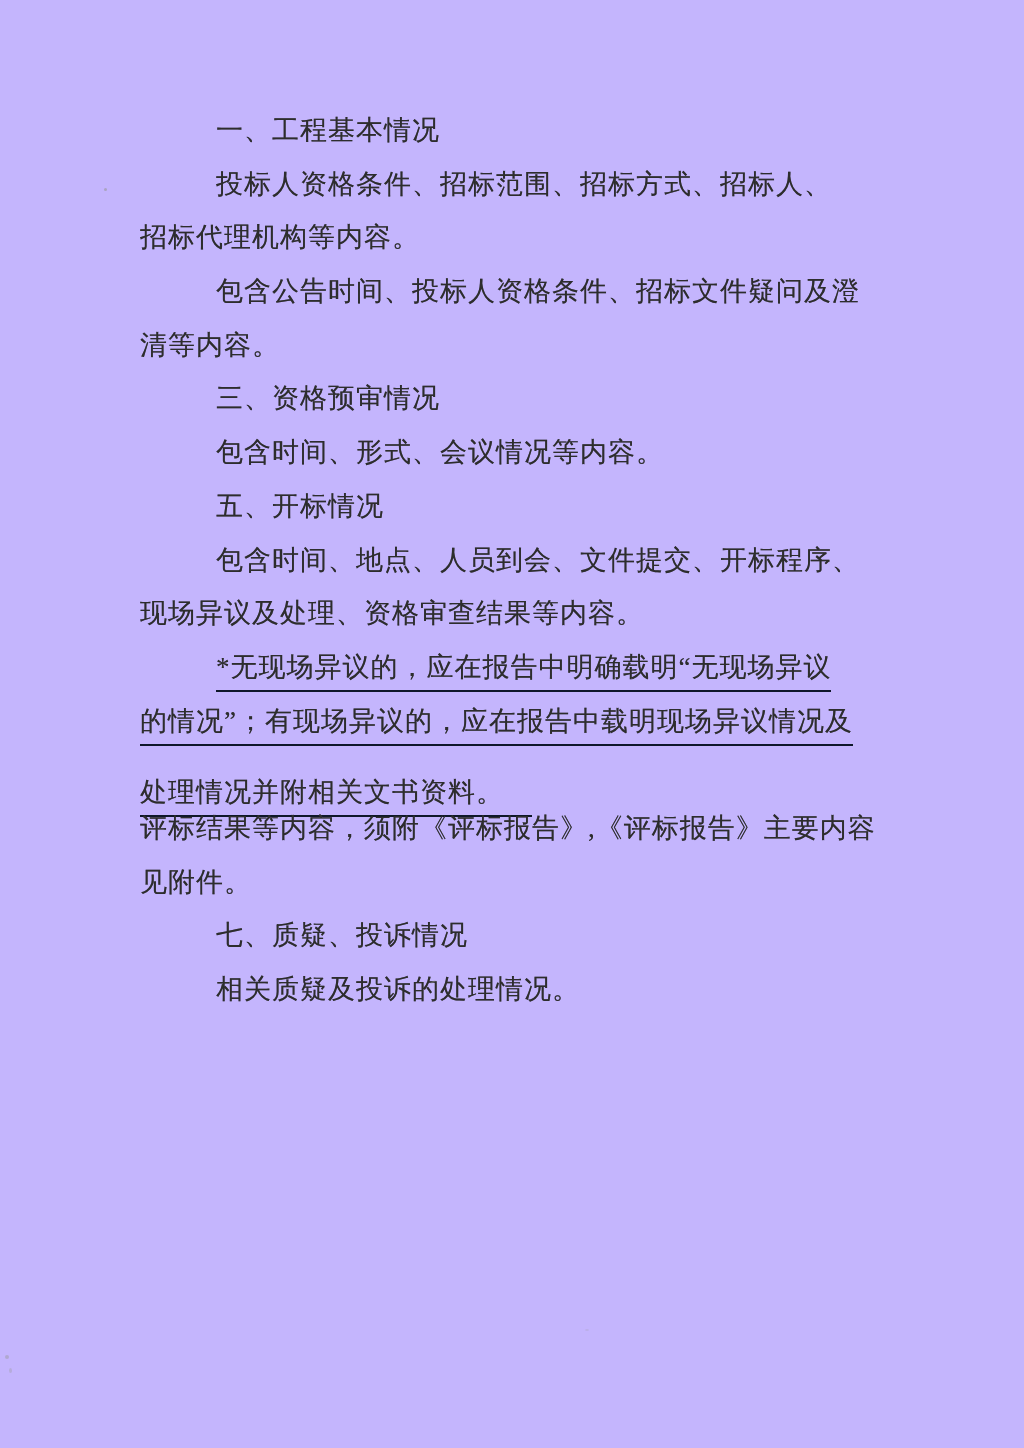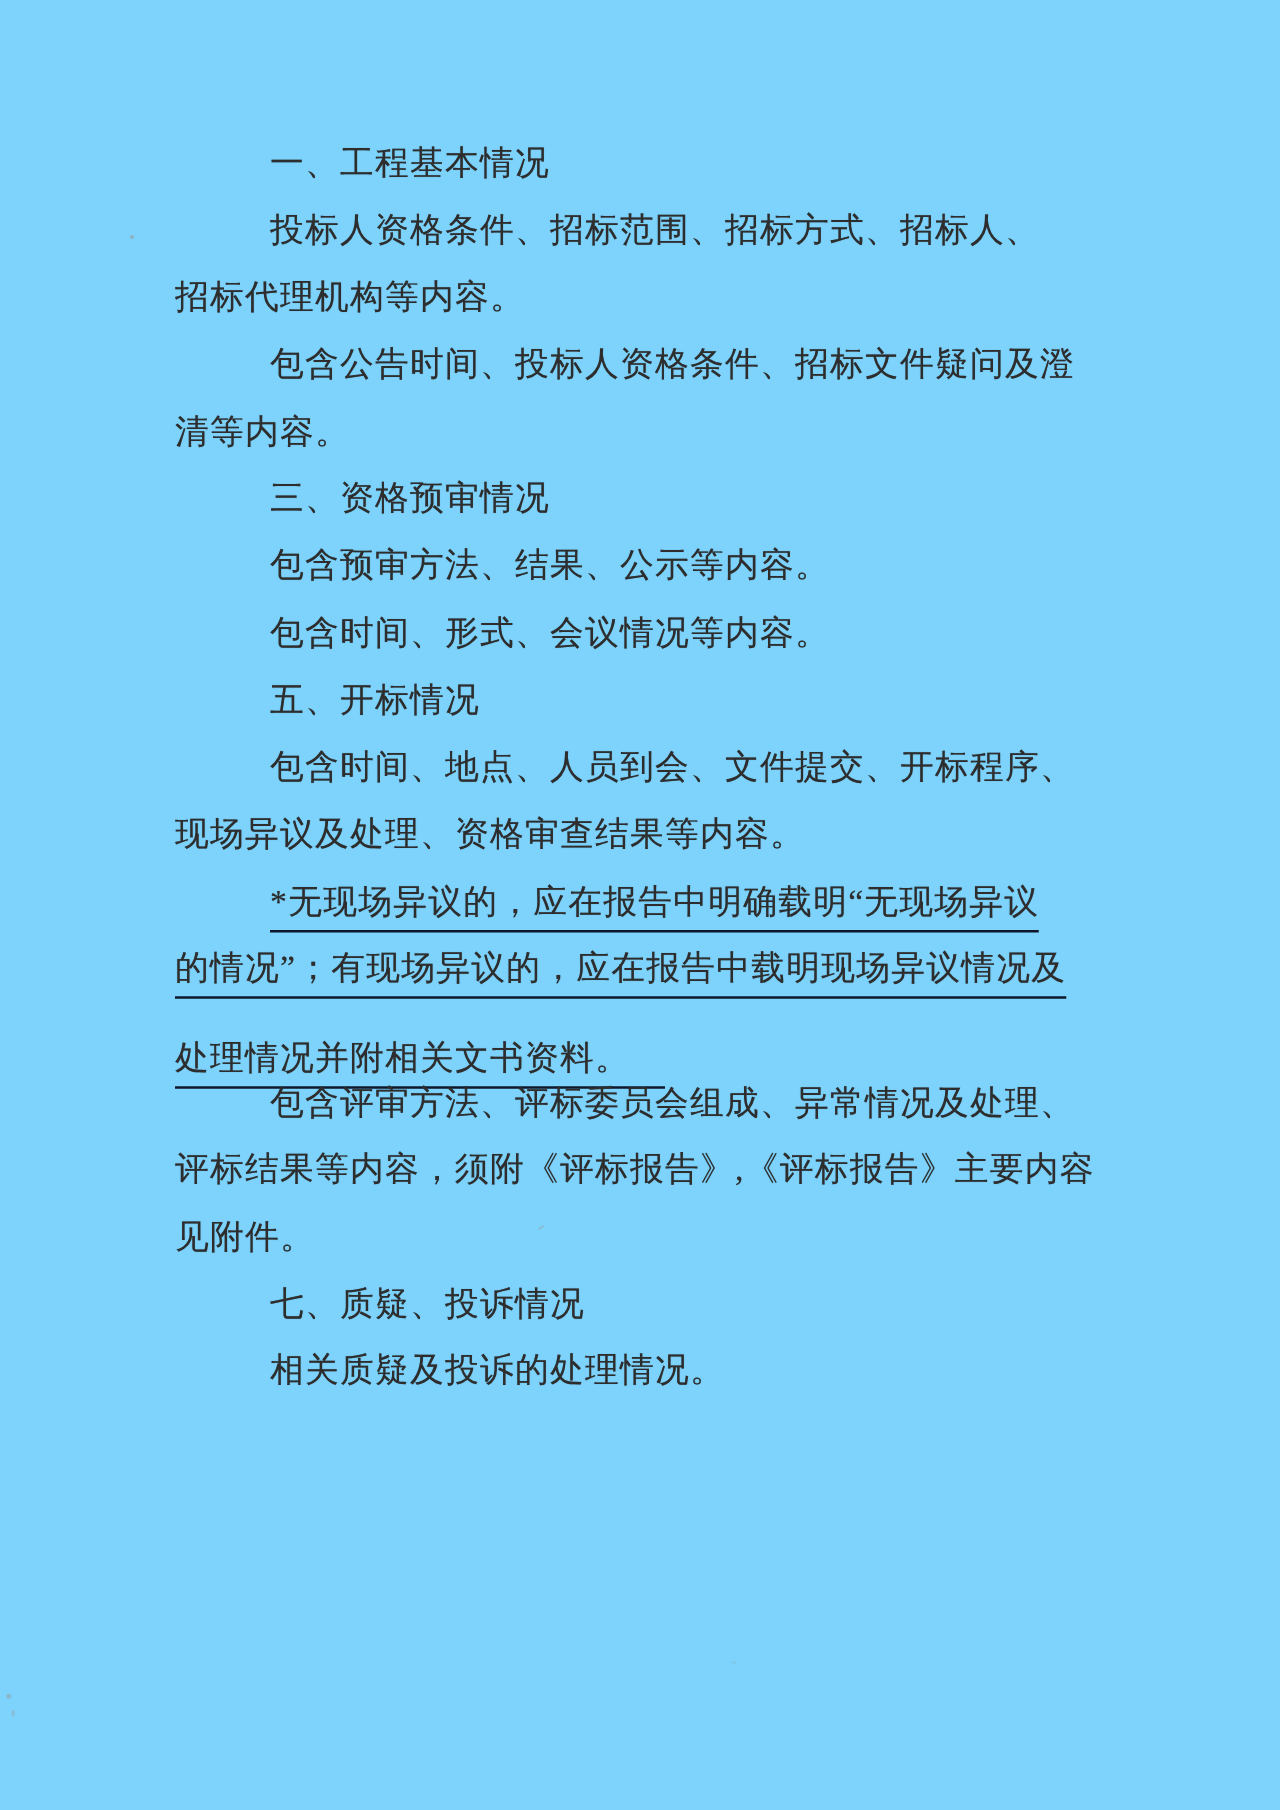--- a/index.html
+++ b/index.html
@@ -4,21 +4,21 @@
 <style>
   html, body {
     margin: 0;
     padding: 0;
     background: #ffffff;
   }
   .page {
     position: relative;
     width: 1024px;
     height: 1448px;
-    background: #7dd3fc;
+    background: #c4b5fd;
     overflow: hidden;
     font-family: "Liberation Serif", "DejaVu Serif", serif;
     color: #2d2d2d;
   }
   .text-block {
     position: absolute;
     top: 104px;
     left: 140px;
     right: 120px;
   }
@@ -60,29 +60,27 @@
 <body>
 
 <div class="page">
   <div class="text-block" id="lines">
       <div class="line indent"><span class="txt">一、工程基本情况</span></div>
       <div class="line indent"><span class="txt">投标人资格条件、招标范围、招标方式、招标人、</span></div>
       <div class="line"><span class="txt">招标代理机构等内容。</span></div>
       <div class="line indent"><span class="txt">包含公告时间、投标人资格条件、招标文件疑问及澄</span></div>
       <div class="line"><span class="txt">清等内容。</span></div>
       <div class="line indent"><span class="txt">三、资格预审情况</span></div>
-      <div class="line indent"><span class="txt">包含预审方法、结果、公示等内容。</span></div>
       <div class="line indent"><span class="txt">包含时间、形式、会议情况等内容。</span></div>
       <div class="line indent"><span class="txt">五、开标情况</span></div>
       <div class="line indent"><span class="txt">包含时间、地点、人员到会、文件提交、开标程序、</span></div>
       <div class="line"><span class="txt">现场异议及处理、资格审查结果等内容。</span></div>
       <div class="line indent"><span class="txt underline">*无现场异议的，应在报告中明确载明“无现场异议</span></div>
       <div class="line"><span class="txt underline">的情况”；有现场异议的，应在报告中载明现场异议情况及</span></div>
       <div class="line"><span class="txt underline extend">处理情况并附相关文书资料。</span></div>
-      <div class="line indent"><span class="txt">包含评审方法、评标委员会组成、异常情况及处理、</span></div>
       <div class="line"><span class="txt">评标结果等内容，须附《评标报告》,《评标报告》主要内容</span></div>
       <div class="line"><span class="txt">见附件。</span></div>
       <div class="line indent"><span class="txt">七、质疑、投诉情况</span></div>
       <div class="line indent"><span class="txt">相关质疑及投诉的处理情况。</span></div>
     </div>
   <div class="speck s1"></div>
   <div class="speck s2"></div>
   <div class="speck s3"></div>
   <div class="speck s4"></div>
   <div class="speck s5"></div>

